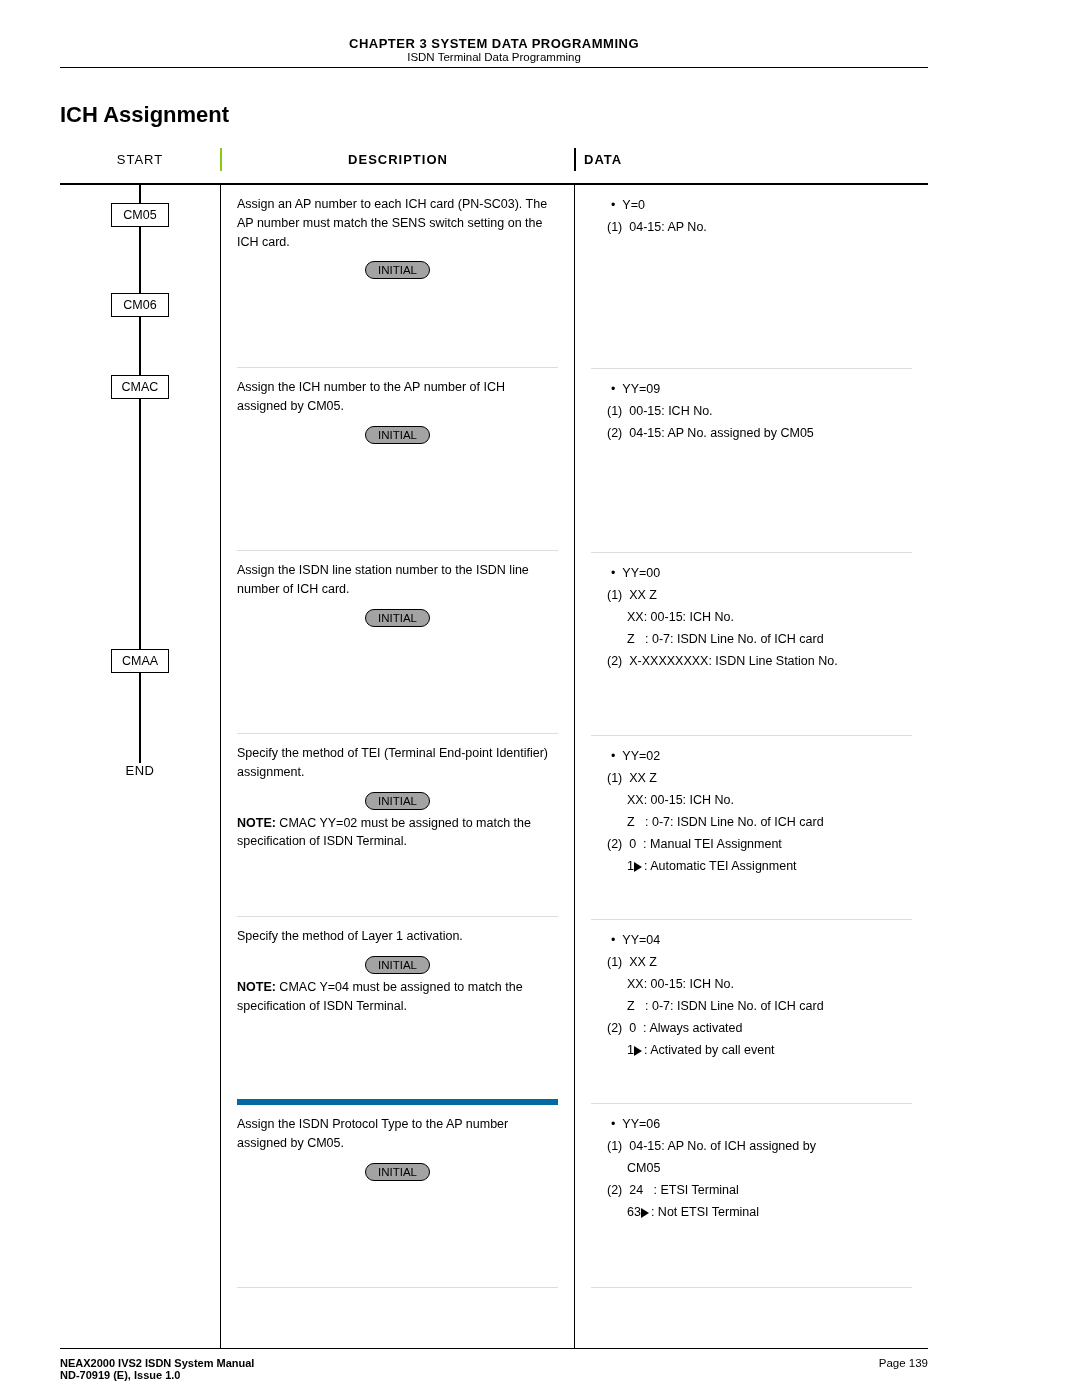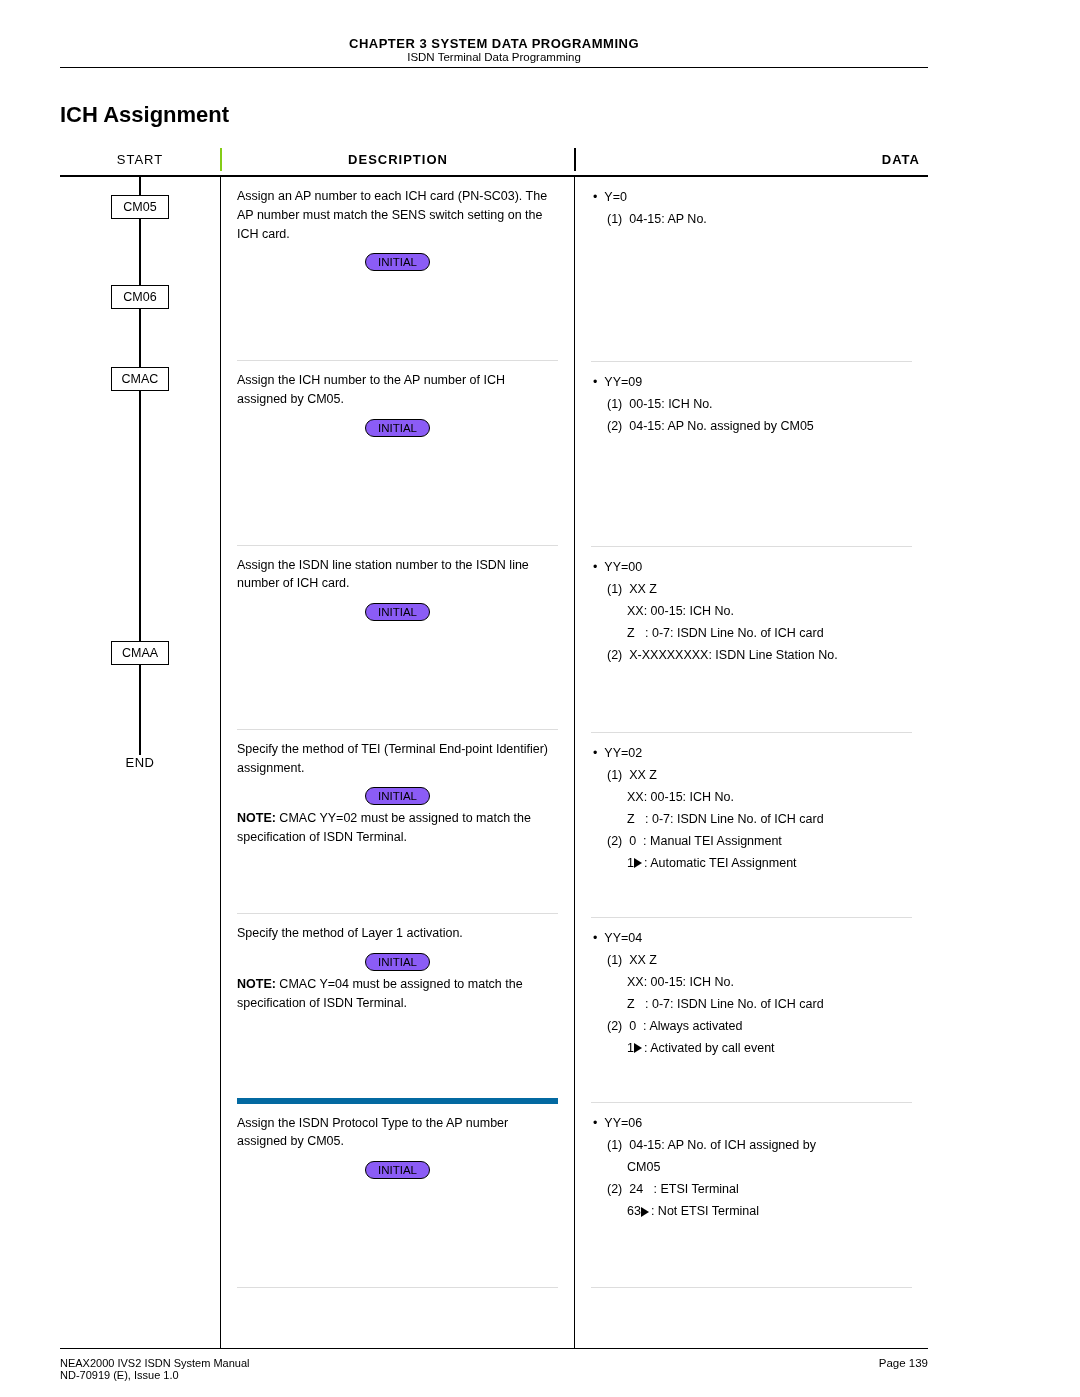--- a/index.html
+++ b/index.html
@@ -47,21 +47,21 @@
       margin-top: 32px;
       margin-bottom: 20px;
     }
 
     
     .col-headers {
       display: flex;
       flex-direction: row;
       width: 100%;
       border-bottom: 2px solid #000;
-      padding-bottom: 4px;
+      padding-bottom: 12px;
       margin-bottom: 0;
     }
     .col-start {
       width: 160px;
       flex-shrink: 0;
       font-size: 13px;
       text-align: center;
       padding-top: 4px;
       letter-spacing: 1px;
     }
@@ -73,21 +73,21 @@
       border-left: 2px solid #84cc16;
       border-right: 2px solid #000;
       padding: 4px 8px;
       text-transform: uppercase;
       letter-spacing: 1px;
     }
     .col-data-header {
       flex: 1;
       font-weight: bold;
       font-size: 13px;
-      text-align: right;
+      text-align: left;
       padding: 4px 8px;
       text-transform: uppercase;
       letter-spacing: 1px;
     }
 
     
     .content-area {
       display: flex;
       flex-direction: row;
       width: 100%;
@@ -143,21 +143,21 @@
       letter-spacing: 0.5px;
     }
 
     .initial-btn {
       border: 1.5px solid #000;
       border-radius: 12px;
       padding: 2px 12px;
       font-size: 11.5px;
       text-align: center;
       display: inline-block;
-      background: #8b5cf6;
+      background: #a3a3a3;
       margin: 4px 0;
     }
 
     
     .desc-block {
       padding: 10px 0;
       flex: 1;
     }
 
     .desc-text {
@@ -179,21 +179,21 @@
     .data-text {
       font-size: 12.5px;
       line-height: 1.6;
     }
 
     .data-line {
       margin-bottom: 2px;
     }
 
     .bullet {
-      margin-left: 2px;
+      margin-left: 20px;
     }
 
     .indent1 {
       margin-left: 16px;
     }
     .indent2 {
       margin-left: 36px;
     }
 
     
@@ -205,20 +205,21 @@
       display: flex;
       flex-direction: row;
       justify-content: space-between;
       align-items: flex-start;
       font-size: 11px;
     }
 
     .footer-left {
       display: flex;
       flex-direction: column;
+      font-weight: bold;
     }
 
     .footer-right {
       font-size: 11.5px;
     }
 
     .triangle-right {
       display: inline-block;
       width: 0;
       height: 0;

